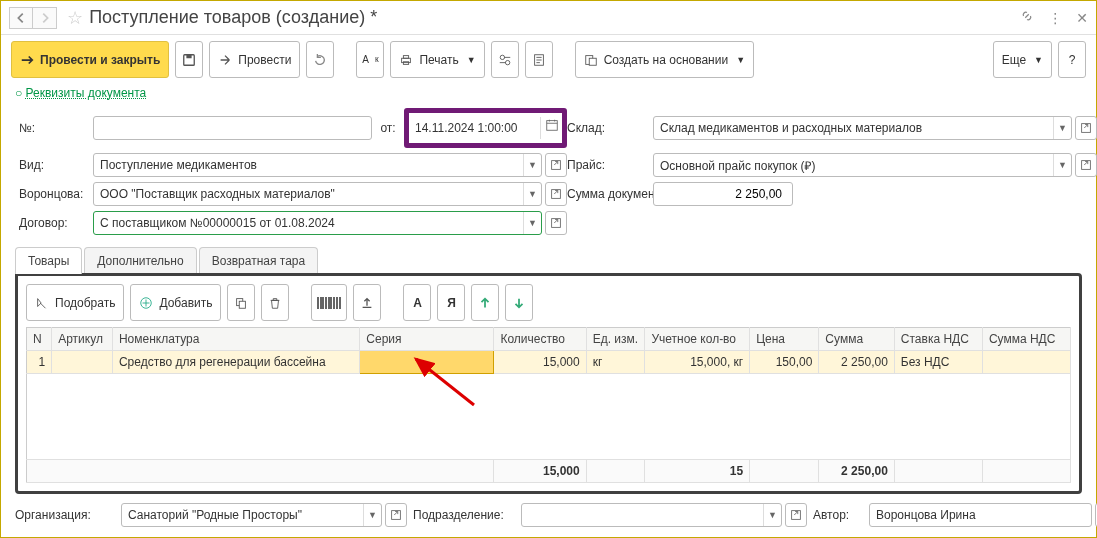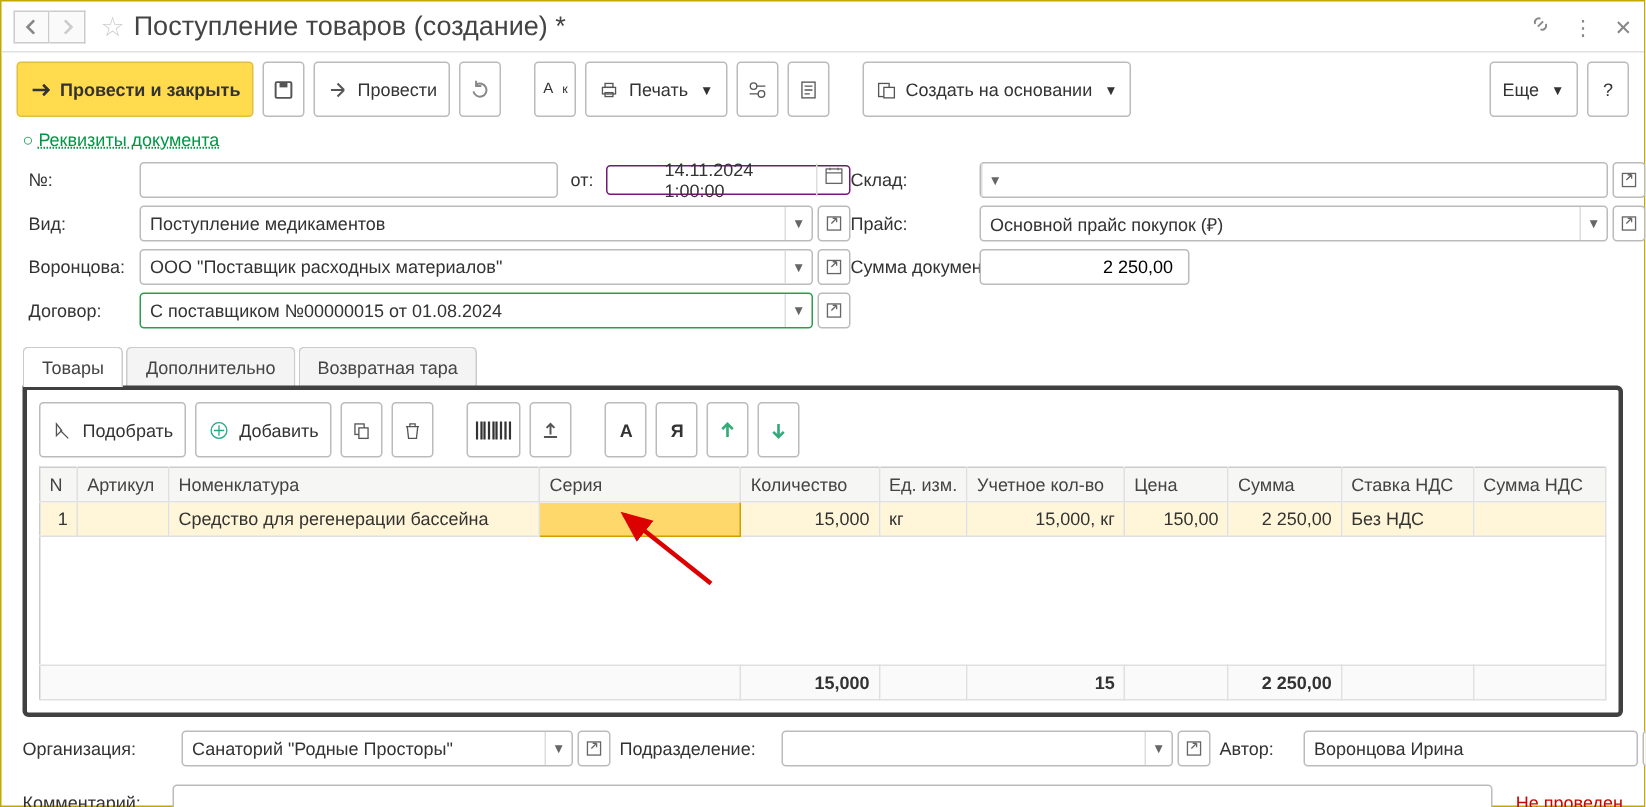--- a/index.html
+++ b/index.html
@@ -112,27 +112,26 @@
     border-radius: 3px;
     background: #fff;
     display: inline-flex;
     align-items: center; justify-content: center;
     cursor: pointer;
     font-size: 11px;
     color: #555;
   }
   .date-field {
     display: flex;
-    height: 20px;
-    border: 1px solid #701a75;
+    height: 40px;
+    border: 5px solid #701a75;
     border-radius: 3px;
     align-items: center;
     width: 163px;
     background: #fff;
-    padding-left: 32px;
   }
   .date-field .dt { flex: 1; padding: 0 6px; }
   .date-field .cal { width: 22px; text-align: center; border-left: 1px solid #ddd; cursor: pointer; color: #555; font-size: 12px; line-height: 22px;}
   .ot-lbl { display: inline-block; width: 26px; text-align: center; }
   .tabs {
     margin: 12px 14px 0;
     display: flex;
     align-items: flex-end;
   }
   .tab {
@@ -310,20 +309,21 @@
           <svg class="icon" viewBox="0 0 16 16">
               <rect x="2" y="3" width="12" height="11" fill="none" stroke="#666"></rect>
               <path d="M2 6h12M5 2v2M11 2v2" stroke="#666"></path>
             </svg>
         </span>
       </div>
     </div>
     <div class="lbl">Склад:</div>
     <div class="field-wrap">
       <div class="combo">
+        <span class="combo-text">Склад медикаментов и расходных материалов</span>
         <span class="combo-arrow">▼</span>
       </div>
       <div class="mini-btn">
         <svg class="icon" viewBox="0 0 16 16">
             <rect x="3" y="3" width="10" height="10" fill="none" stroke="#666"></rect>
             <path d="M6 8 L10 4 M10 4 h-3 M10 4 v3" stroke="#666" fill="none"></path>
           </svg>
       </div>
     </div>
 

